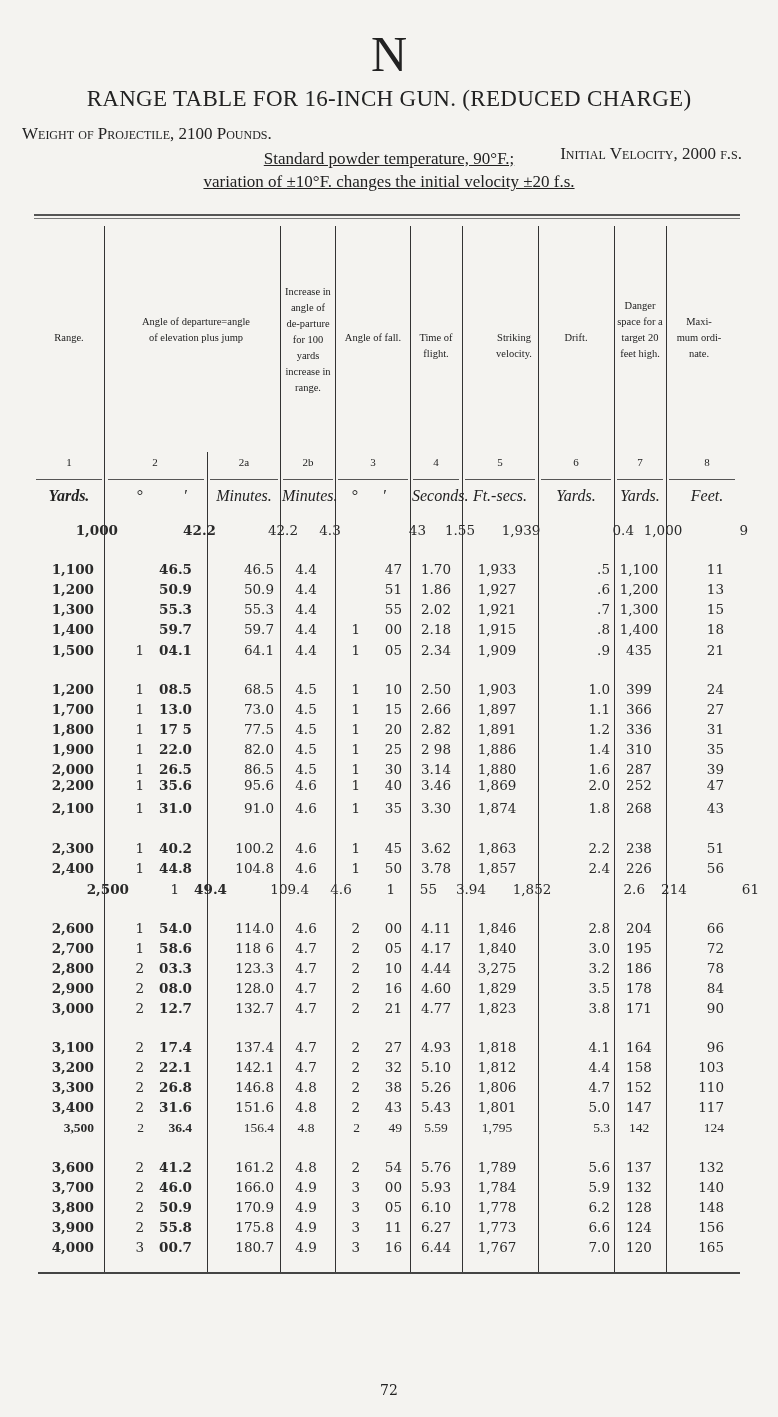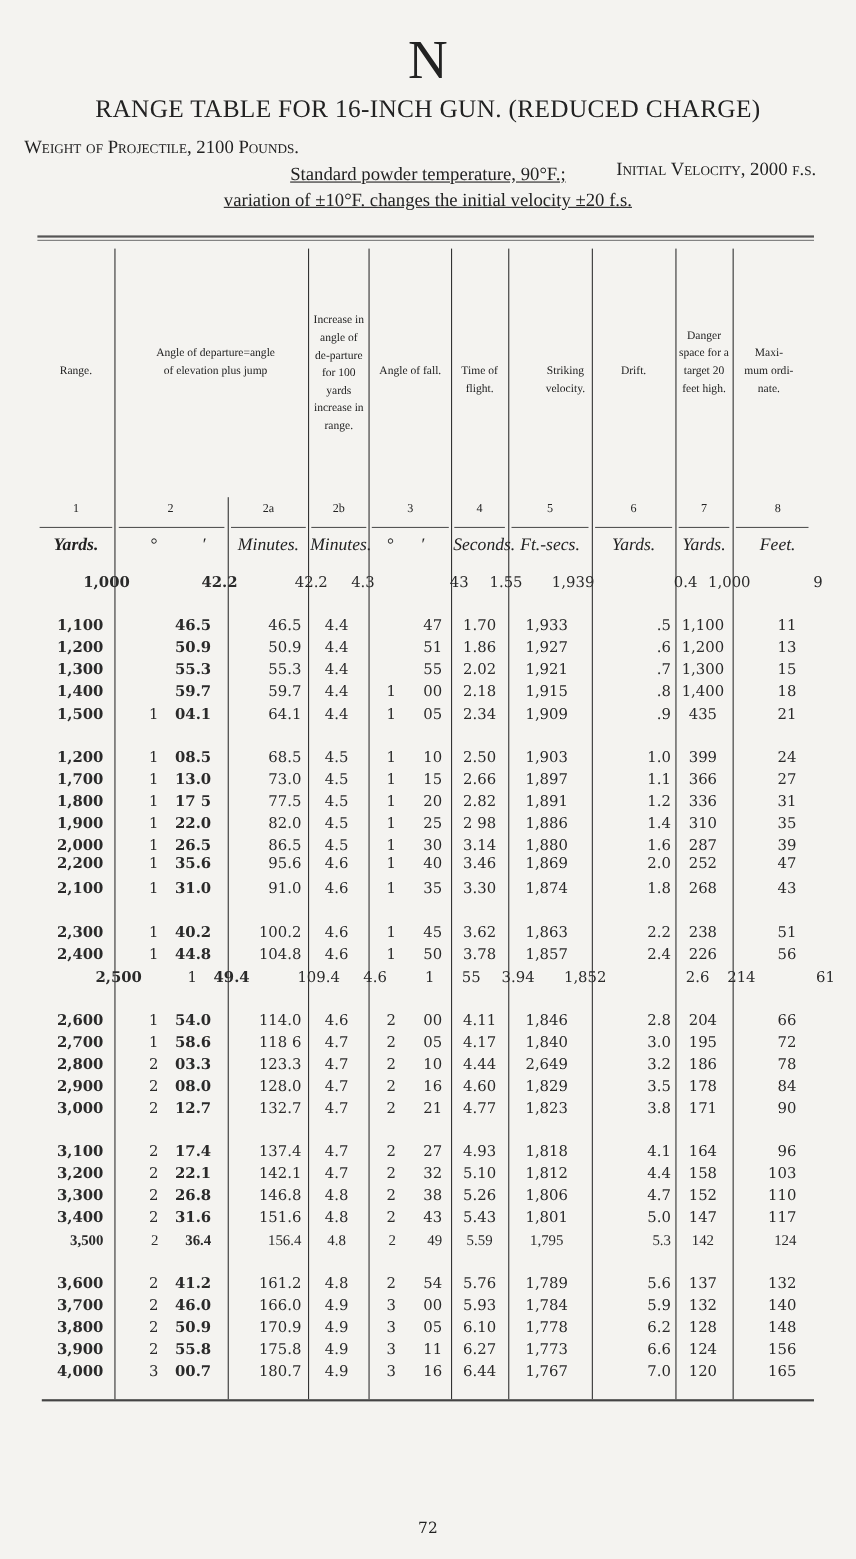--- a/index.html
+++ b/index.html
@@ -405,21 +405,21 @@
       </div>
       <div class="row" style="top: 959.8px;">
         <span class="c1">2,800</span>
         <span class="c2d">2</span>
         <span class="c2m">03.3</span>
         <span class="c2a">123.3</span>
         <span class="c2b">4.7</span>
         <span class="c3d">2</span>
         <span class="c3m">10</span>
         <span class="c4">4.44</span>
-        <span class="c5">2,649</span>
+        <span class="c5">3,275</span>
         <span class="c6">3.2</span>
         <span class="c7">186</span>
         <span class="c8">78</span>
       </div>
       <div class="row" style="top: 979.9px;">
         <span class="c1">2,900</span>
         <span class="c2d">2</span>
         <span class="c2m">08.0</span>
         <span class="c2a">128.0</span>
         <span class="c2b">4.7</span>

